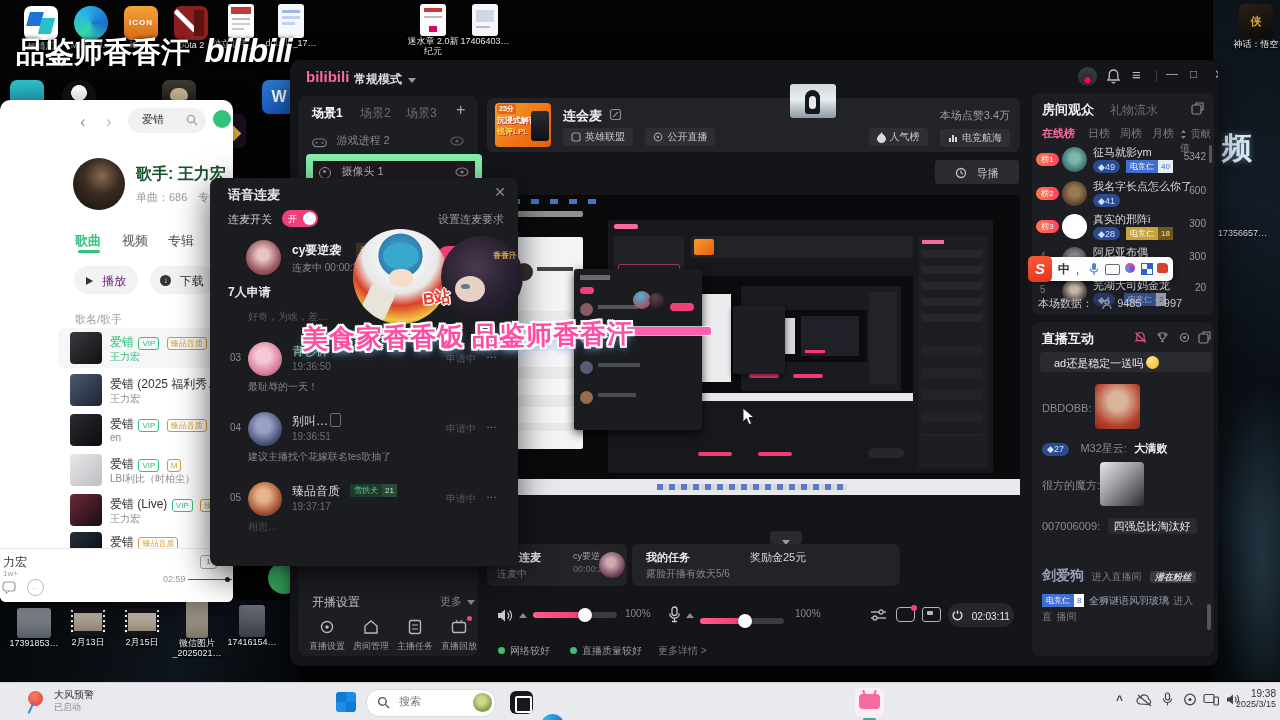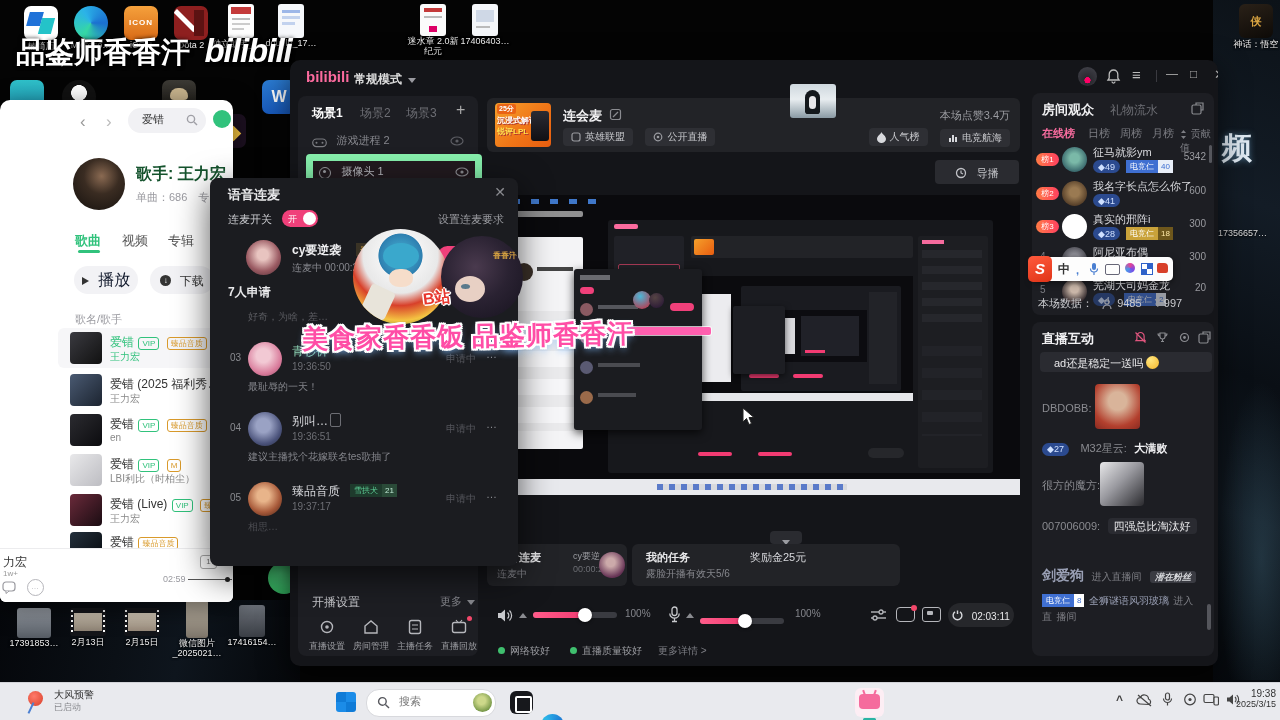--- a/index.html
+++ b/index.html
@@ -179,21 +179,21 @@
     <div class="abs ellip" style="left:136px;top:90px;width:95px;color:#9a9aa0;font-size:11px;">单曲：686　专辑…</div>
 
     <div class="abs" style="left:75px;top:132px;color:#31c27c;font-size:13px;font-weight:bold;">歌曲</div>
     <div class="abs" style="left:78px;top:150px;width:22px;height:3px;border-radius:2px;background:#31c27c;"></div>
     <div class="abs" style="left:122px;top:132px;color:#555;font-size:13px;">视频</div>
     <div class="abs" style="left:168px;top:132px;color:#555;font-size:13px;">专辑</div>
     <div class="abs" style="left:214px;top:132px;color:#555;font-size:13px;">歌单</div>
 
     <div class="abs" style="left:74px;top:166px;width:64px;height:28px;border-radius:15px;background:#f2f2f5;text-align:center;line-height:28px;">
       <span class="ico" style="width:0;height:0;border-left:7px solid #333;border-top:4.5px solid transparent;border-bottom:4.5px solid transparent;margin-right:5px;"></span>
-      <span style="color:#0f172a;font-size:16px;">播放</span>
+      <span style="color:#701a75;font-size:12px;">播放</span>
     </div>
     <div class="abs" style="left:150px;top:166px;width:64px;height:28px;border-radius:15px;background:#f2f2f5;text-align:center;line-height:28px;">
       <span class="ico" style="width:11px;height:11px;border-radius:50%;background:#333;color:#fff;font-size:8px;line-height:11px;text-align:center;margin-right:4px;">↓</span>
       <span style="color:#333;font-size:12px;">下载</span>
     </div>
 
     <div class="abs" style="left:75px;top:212px;color:#9a9aa0;font-size:11px;">歌名/歌手</div>
 
     <div class="abs" style="left:58px;top:228px;width:175px;height:40px;background:#f6f6f8;border-radius:6px;">
       <div class="abs" style="left:12px;top:4px;width:32px;height:32px;border-radius:4px;background:linear-gradient(135deg,#3a3a40,#111);"></div>

